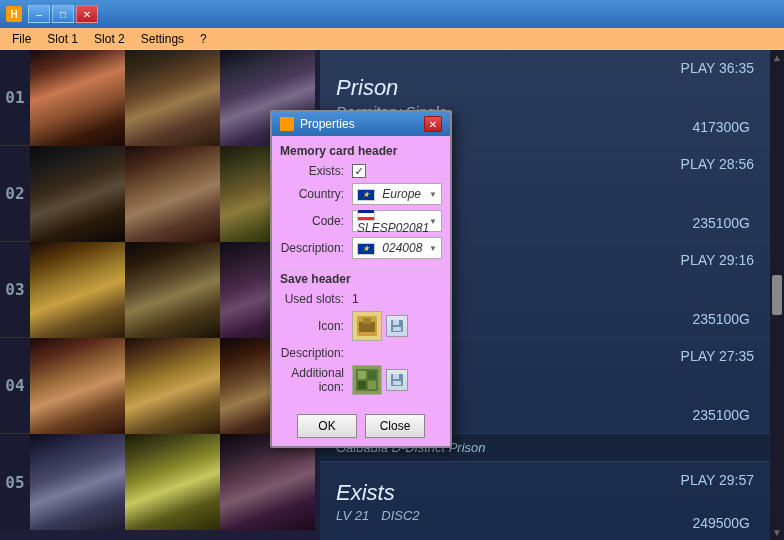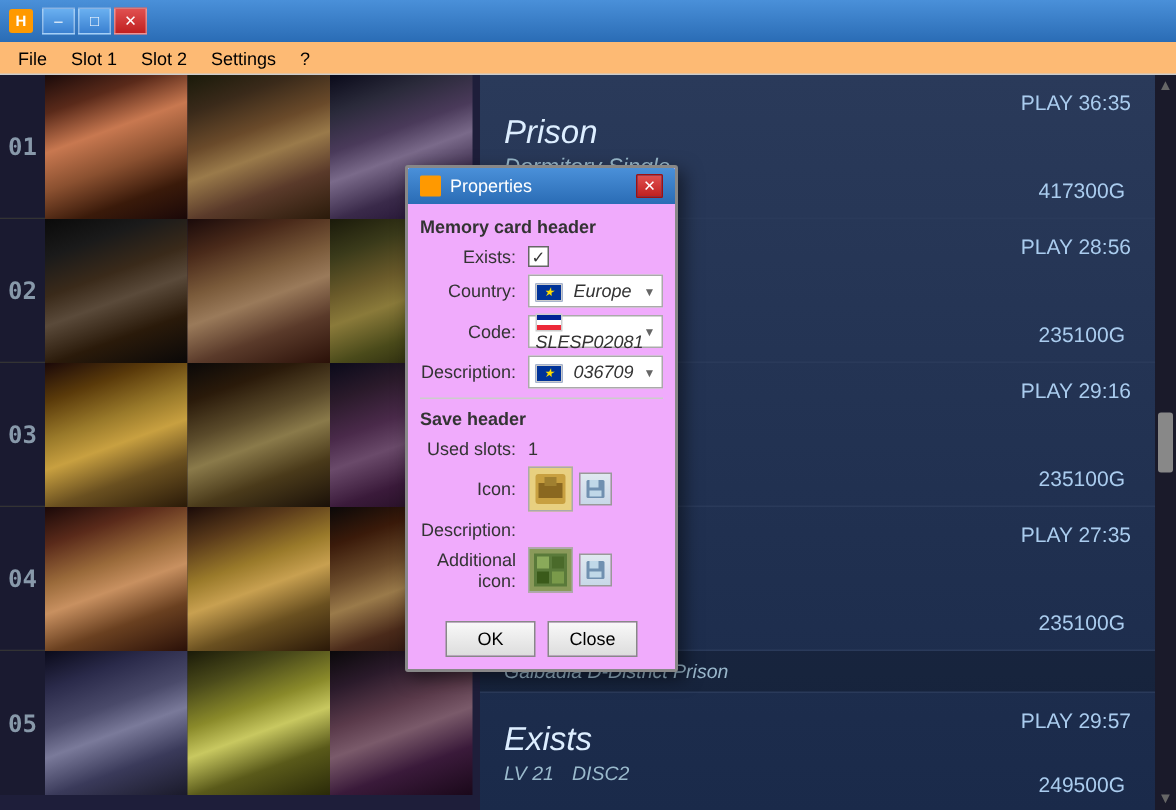--- a/index.html
+++ b/index.html
@@ -564,21 +564,21 @@
             </span>
             <span class="select-arrow">▼</span>
           </div>
         </div>
 
         <div class="form-row">
           <span class="form-label">Description:</span>
           <div class="select-input">
             <span>
               <span class="flag-icon flag-icon-eu">★</span>
-              <span>036709</span>
+              <span>024008</span>
             </span>
             <span class="select-arrow">▼</span>
           </div>
         </div>
 
         <hr class="divider">
 
         <div class="section-label">Save header</div>
 
         <div class="form-row">

